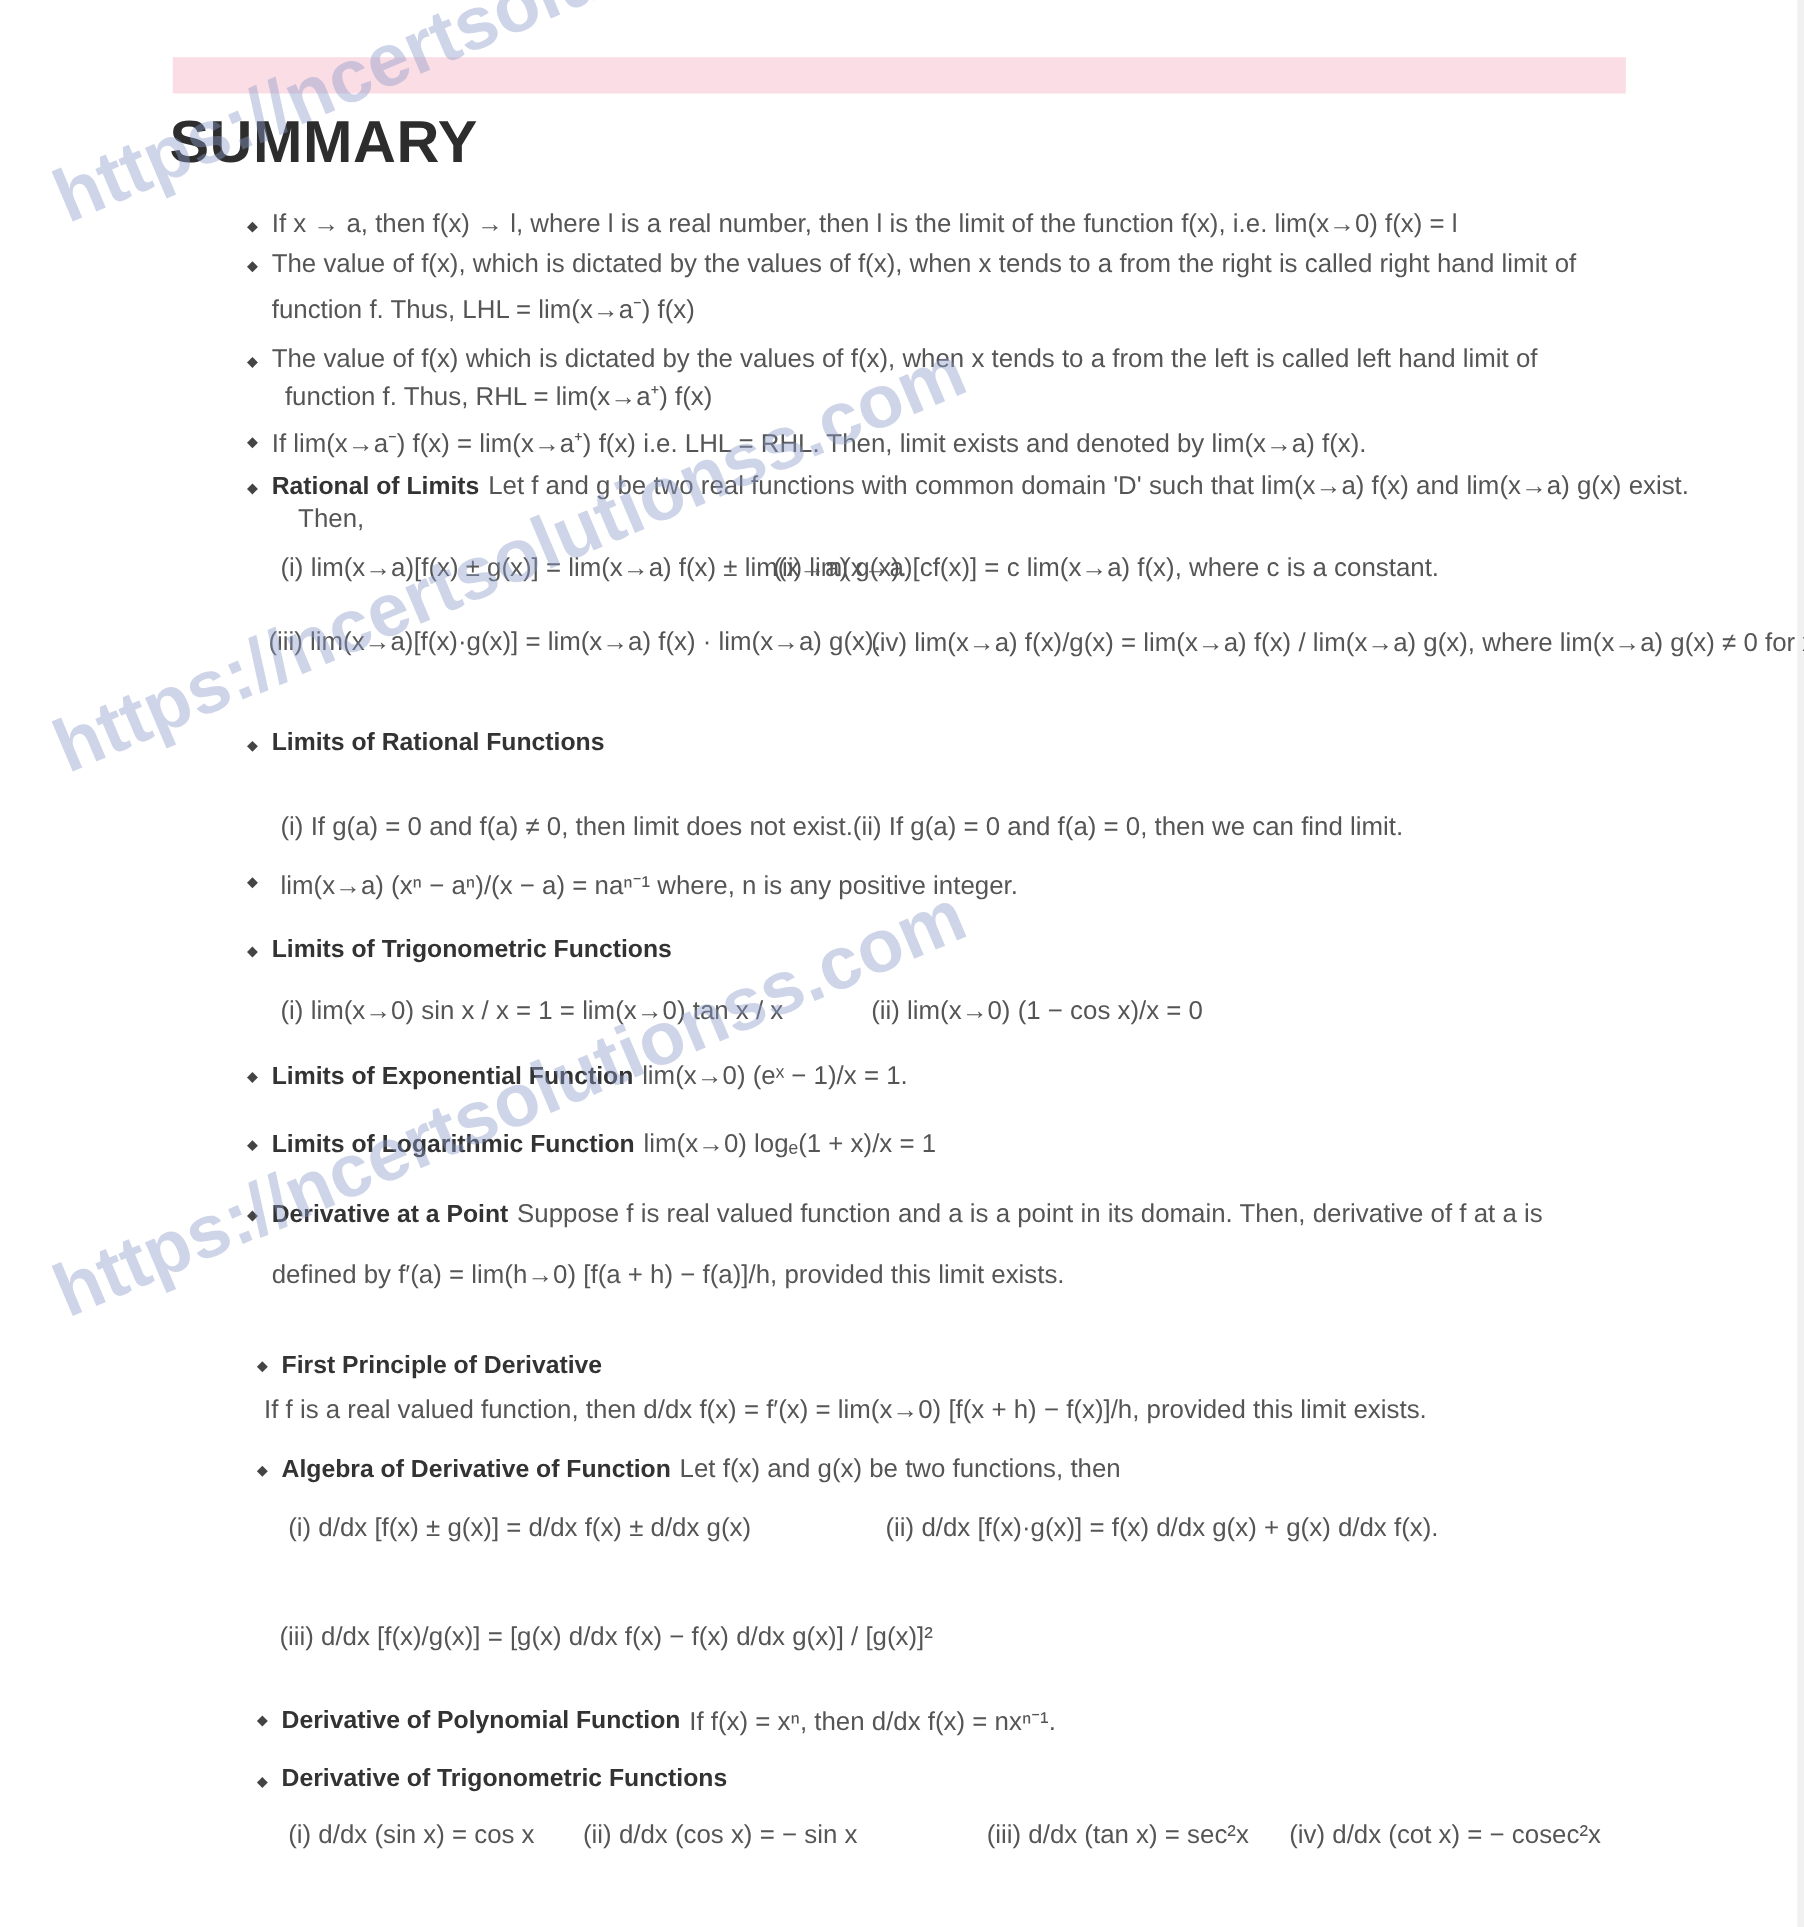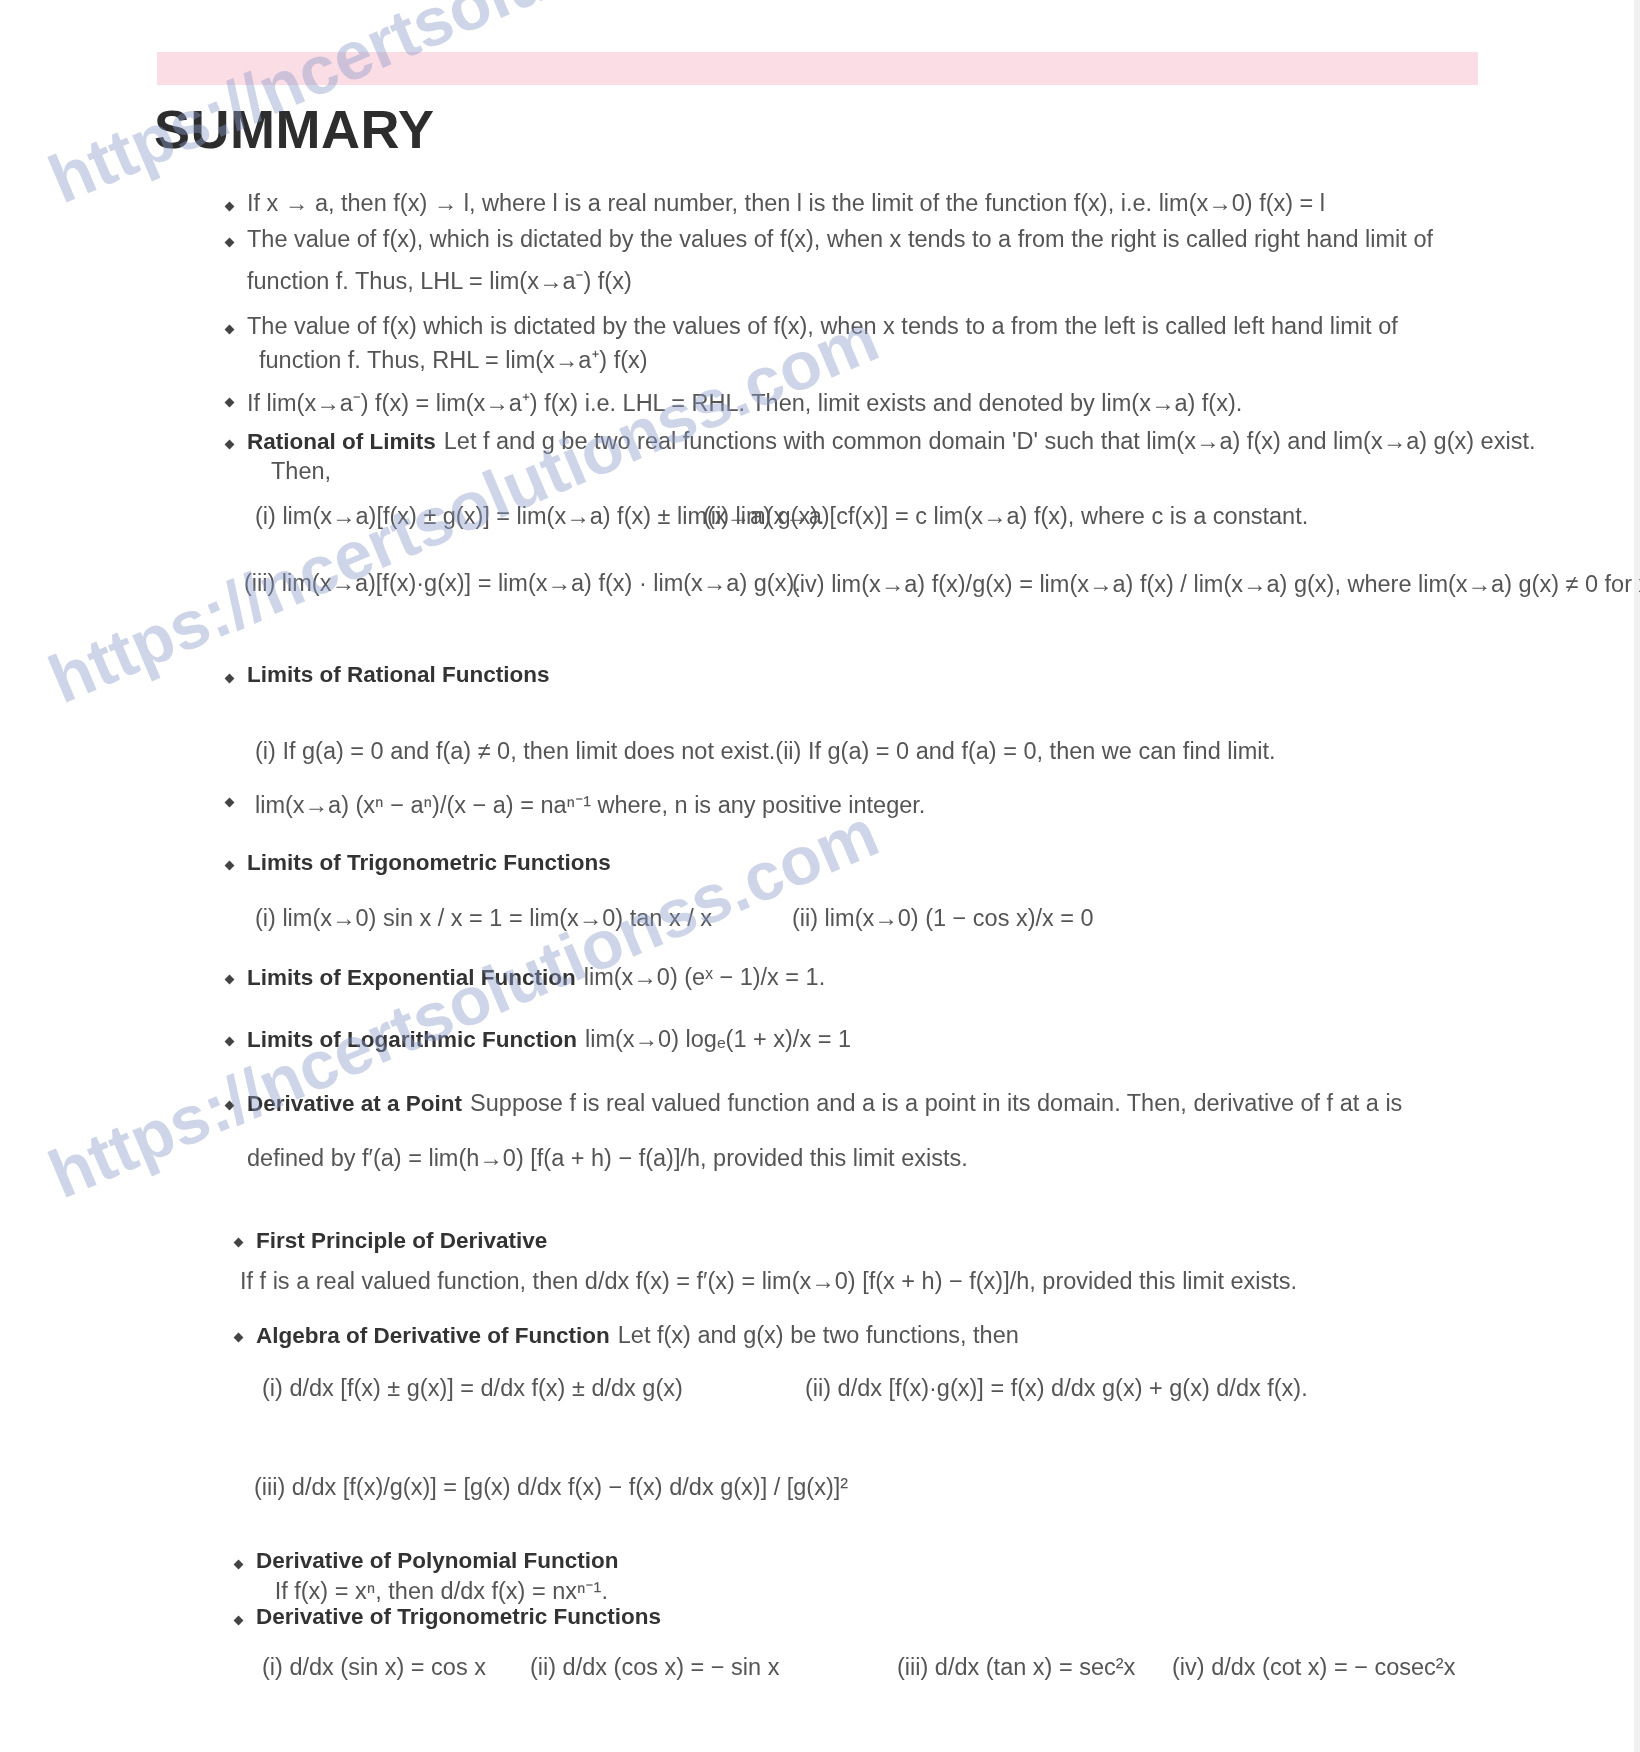--- a/index.html
+++ b/index.html
@@ -135,21 +135,21 @@
     <span>(i) d/dx [f(x) ± g(x)] = d/dx f(x) ± d/dx g(x)</span>
   </div>
 <div class="row" style="left:805px; top:1375px;">
     <span>(ii) d/dx [f(x)·g(x)] = f(x) d/dx g(x) + g(x) d/dx f(x).</span>
   </div>
 <div class="row" style="left:254px; top:1474px;">
     <span>(iii) d/dx [f(x)/g(x)] = [g(x) d/dx f(x) − f(x) d/dx g(x)] / [g(x)]²</span>
   </div>
 
 <span class="bul" style="left:235px; top:1561px;"></span>
-<div class="row" style="left:256px; top:1548px;flex-direction:column;">
+<div class="row" style="left:256px; top:1548px;">
   <span class="bold">Derivative of Polynomial Function</span>
   <span>If f(x) = xⁿ, then d/dx f(x) = nxⁿ⁻¹.</span>
 </div>
 
 <span class="bul" style="left:235px; top:1617px;"></span>
 <div class="row" style="left:256px; top:1604px;">
   <span class="bold">Derivative of Trigonometric Functions</span>
 </div>
 <div class="row" style="left:262px; top:1654px;">
     <span>(i) d/dx (sin x) = cos x</span>

